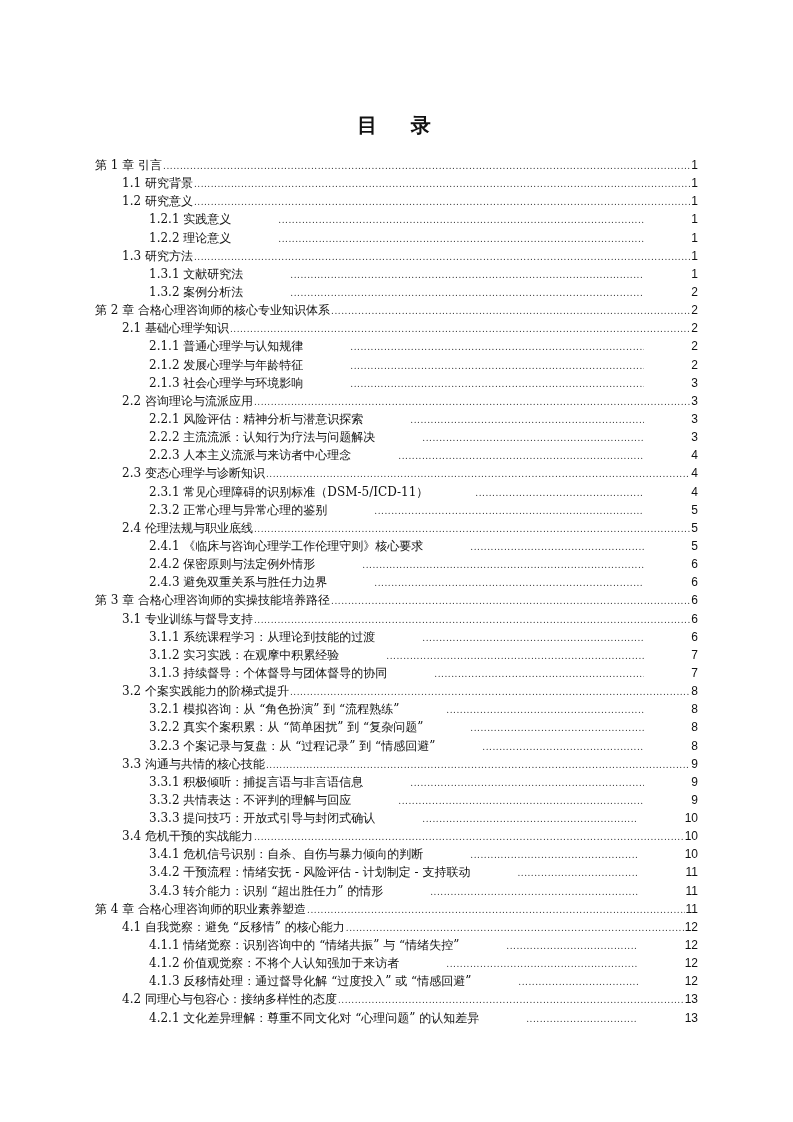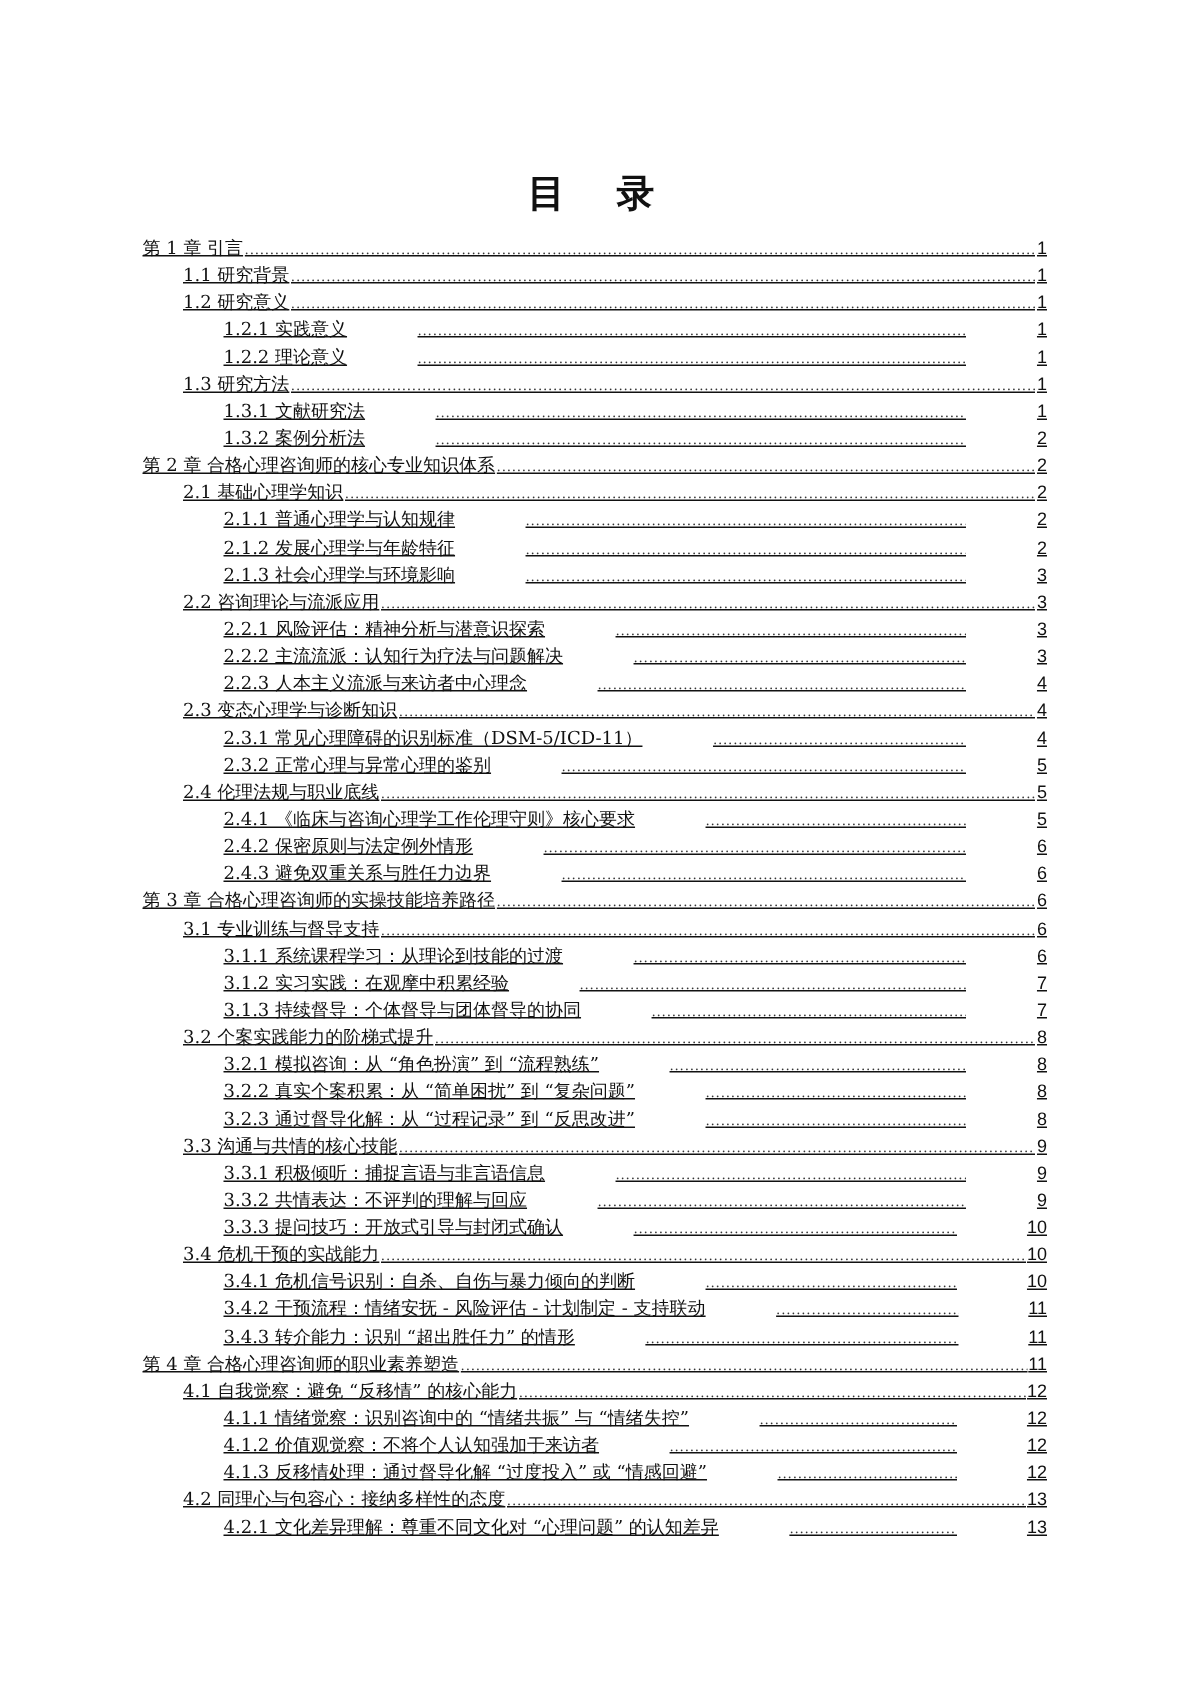--- a/index.html
+++ b/index.html
@@ -1,21 +1,21 @@
 <!DOCTYPE html>
 <html><head>
   <meta charset="utf-8">
   <style>
     html, body { margin: 0; padding: 0; background: #ffffff; }
     body { width: 793px; height: 1122px; position: relative; overflow: hidden;
            font-family: "DejaVu Serif", "Liberation Serif", serif; color: #111; }
     .title { position: absolute; left: 0; width: 788px; top: 112px; text-align: center;
-             font-family: Liberation Serif, serif; font-weight: bold;
-             font-size: 25px; letter-spacing: 14px; text-indent: 14px; }
-    .toc { position: absolute; left: 95px; width: 603px; top: 156px; margin: 0; padding: 0; list-style: none; text-decoration: underline; }
+             font-family: Liberation Sans, sans-serif; font-weight: bold;
+             font-size: 20px; letter-spacing: 14px; text-indent: 14px; }
+    .toc { position: absolute; left: 95px; width: 603px; top: 156px; margin: 0; padding: 0; list-style: none; }
     .toc li { display: flex; align-items: baseline; height: 18.15px; line-height: 18.15px;
               font-size: 12px; white-space: nowrap; }
     .toc li.l1 { padding-left: 0; }
     .toc li.l2 { padding-left: 27px; text-align: center; }
     .toc li.l3 { padding-left: 54px; gap: 46px; }
     .toc .txt { flex: 0 0 auto; }
     .toc .leader { flex: 1 1 auto; overflow: hidden; margin: 0 1px; color: #333;
                    font-size: 9px; letter-spacing: 0.5px; }
     .toc .leader::before { content: "................................................................................................................................................................................................................................................................"; }
     .toc .pg { flex: 0 0 auto; font-family: "Liberation Sans", sans-serif; font-size: 12px; }
@@ -180,21 +180,21 @@
       <span class="txt">3.2.1 模拟咨询：从 “角色扮演” 到 “流程熟练”</span>
       <span class="leader"></span>
       <span class="pg">8</span>
     </li>
     <li class="l3">
       <span class="txt">3.2.2 真实个案积累：从 “简单困扰” 到 “复杂问题”</span>
       <span class="leader"></span>
       <span class="pg">8</span>
     </li>
     <li class="l3">
-      <span class="txt">3.2.3 通过督导化解：从 “过程记录” 到 “反思改进”</span>
+      <span class="txt">3.2.3 个案记录与复盘：从 “过程记录” 到 “情感回避”</span>
       <span class="leader"></span>
       <span class="pg">8</span>
     </li>
     <li class="l2">
       <span class="txt">3.3 沟通与共情的核心技能</span>
       <span class="leader"></span>
       <span class="pg">9</span>
     </li>
     <li class="l3">
       <span class="txt">3.3.1 积极倾听：捕捉言语与非言语信息</span>

